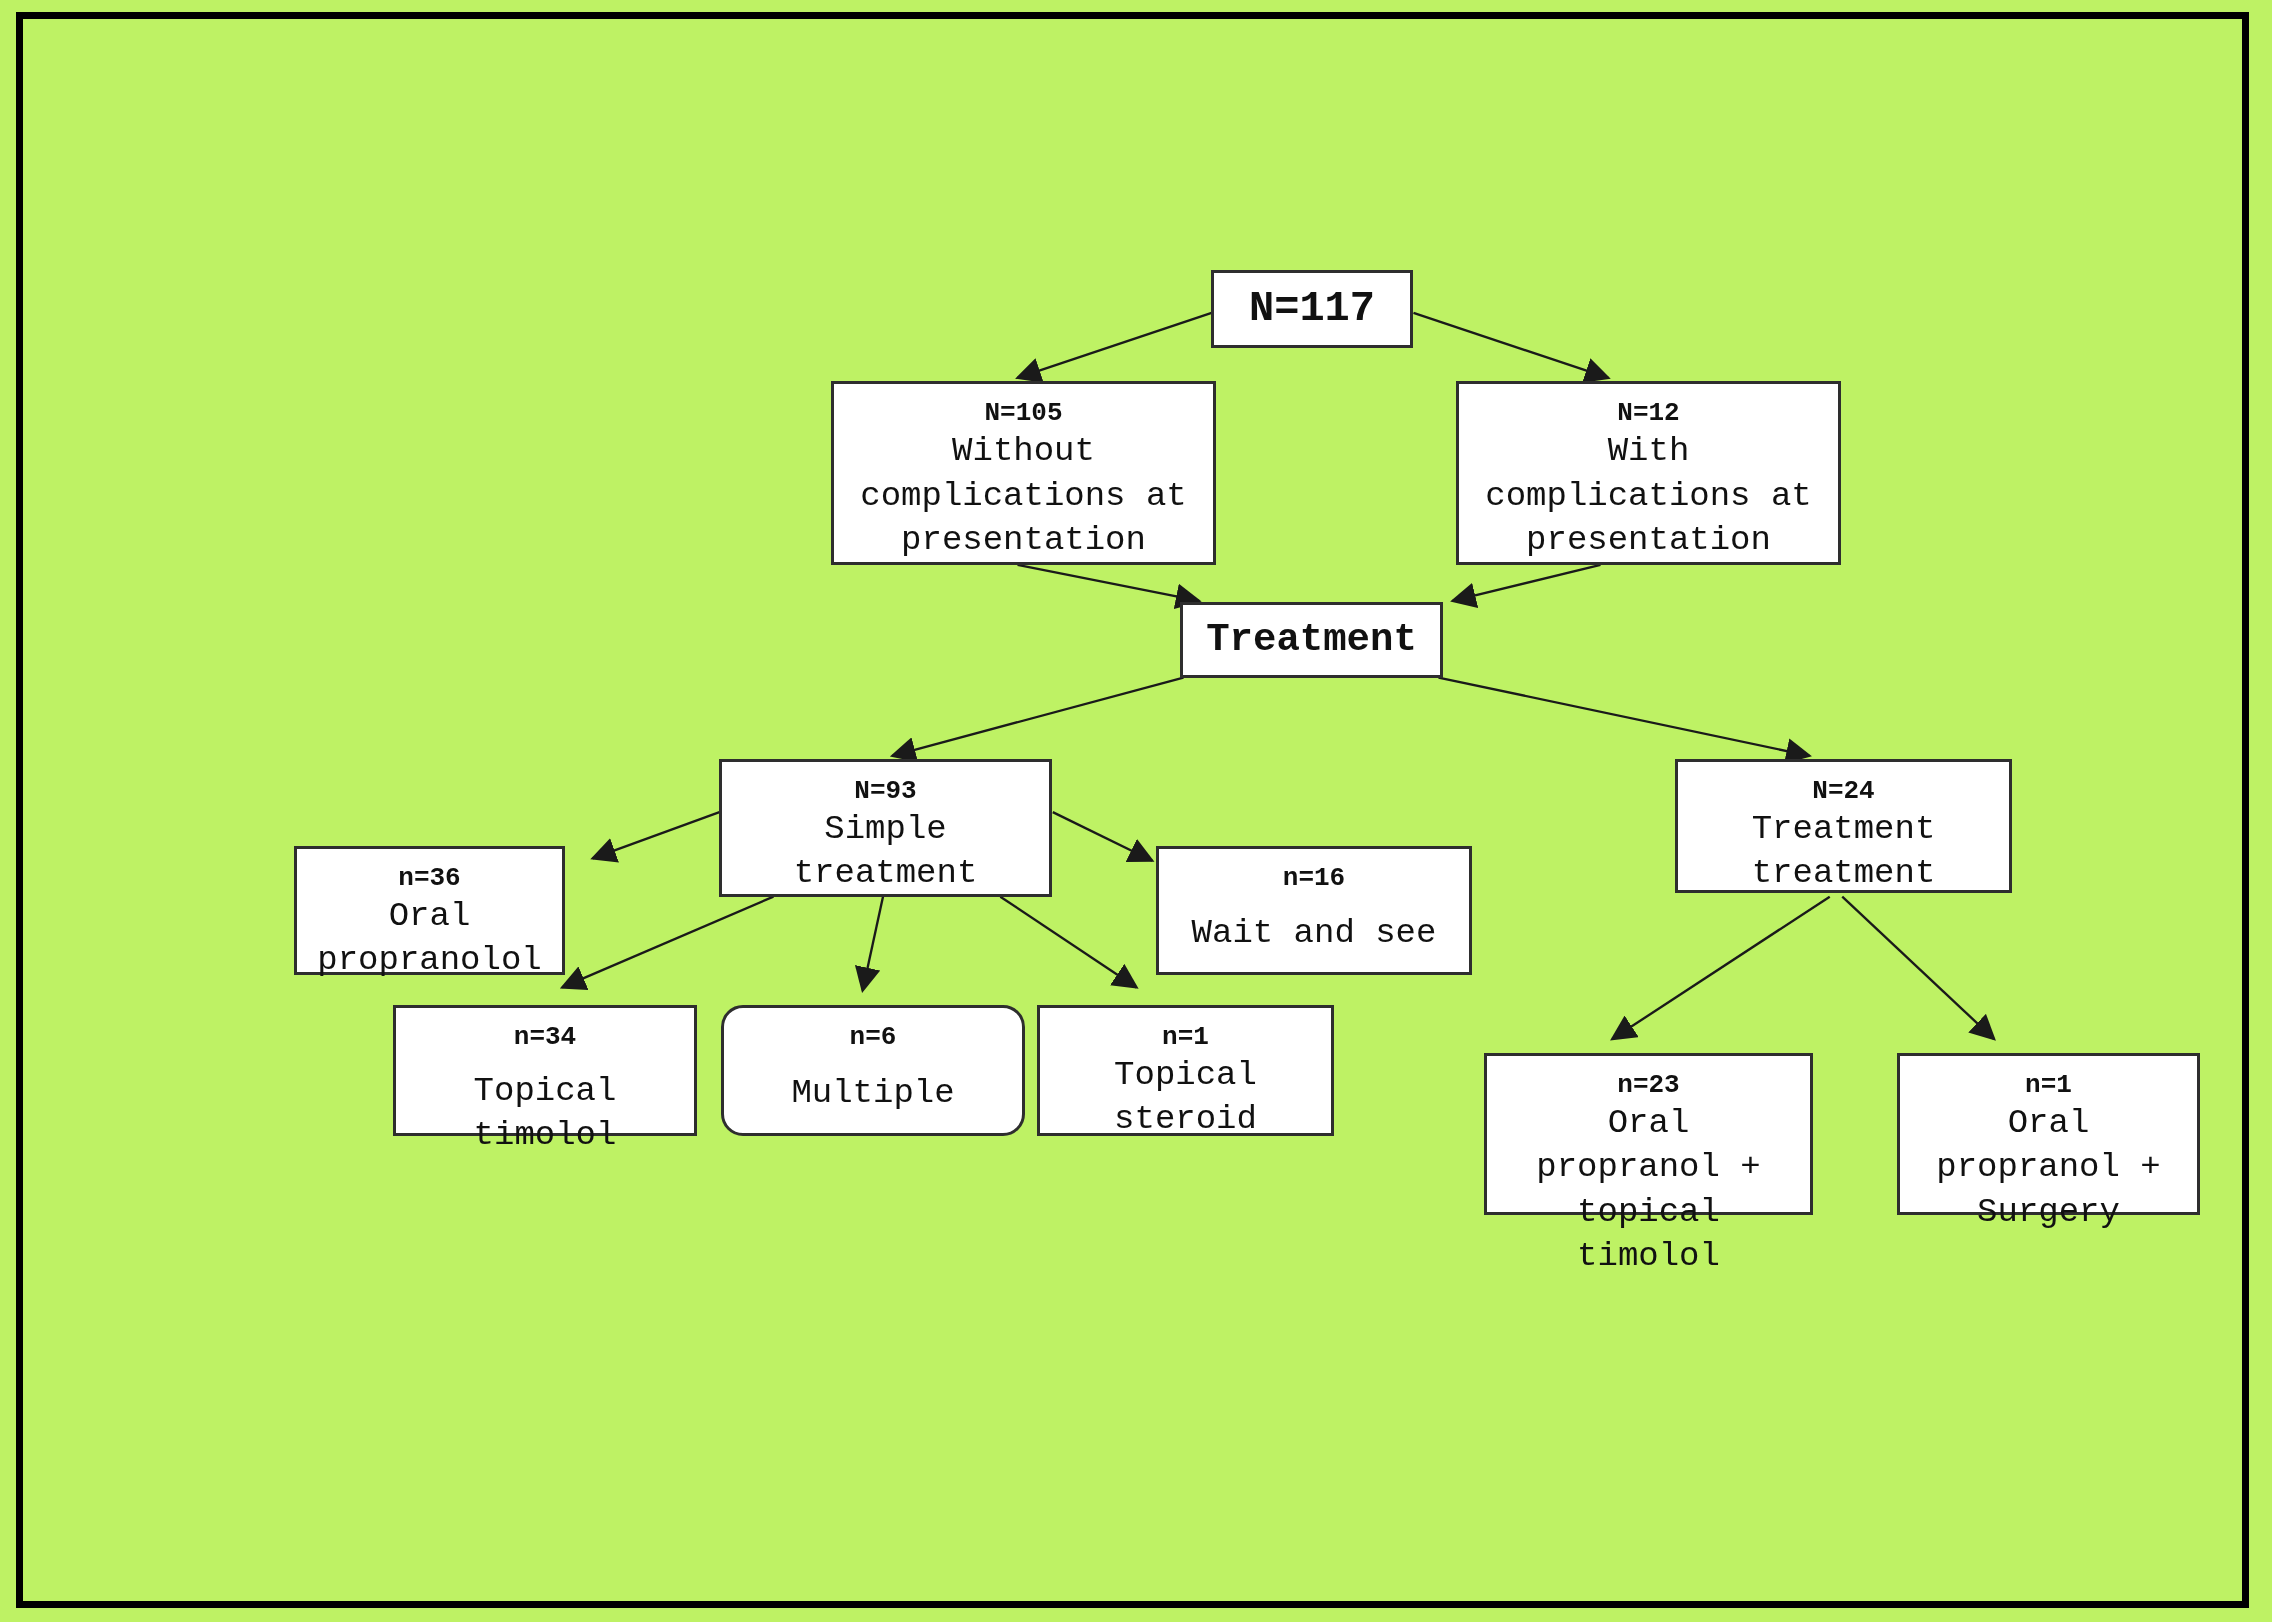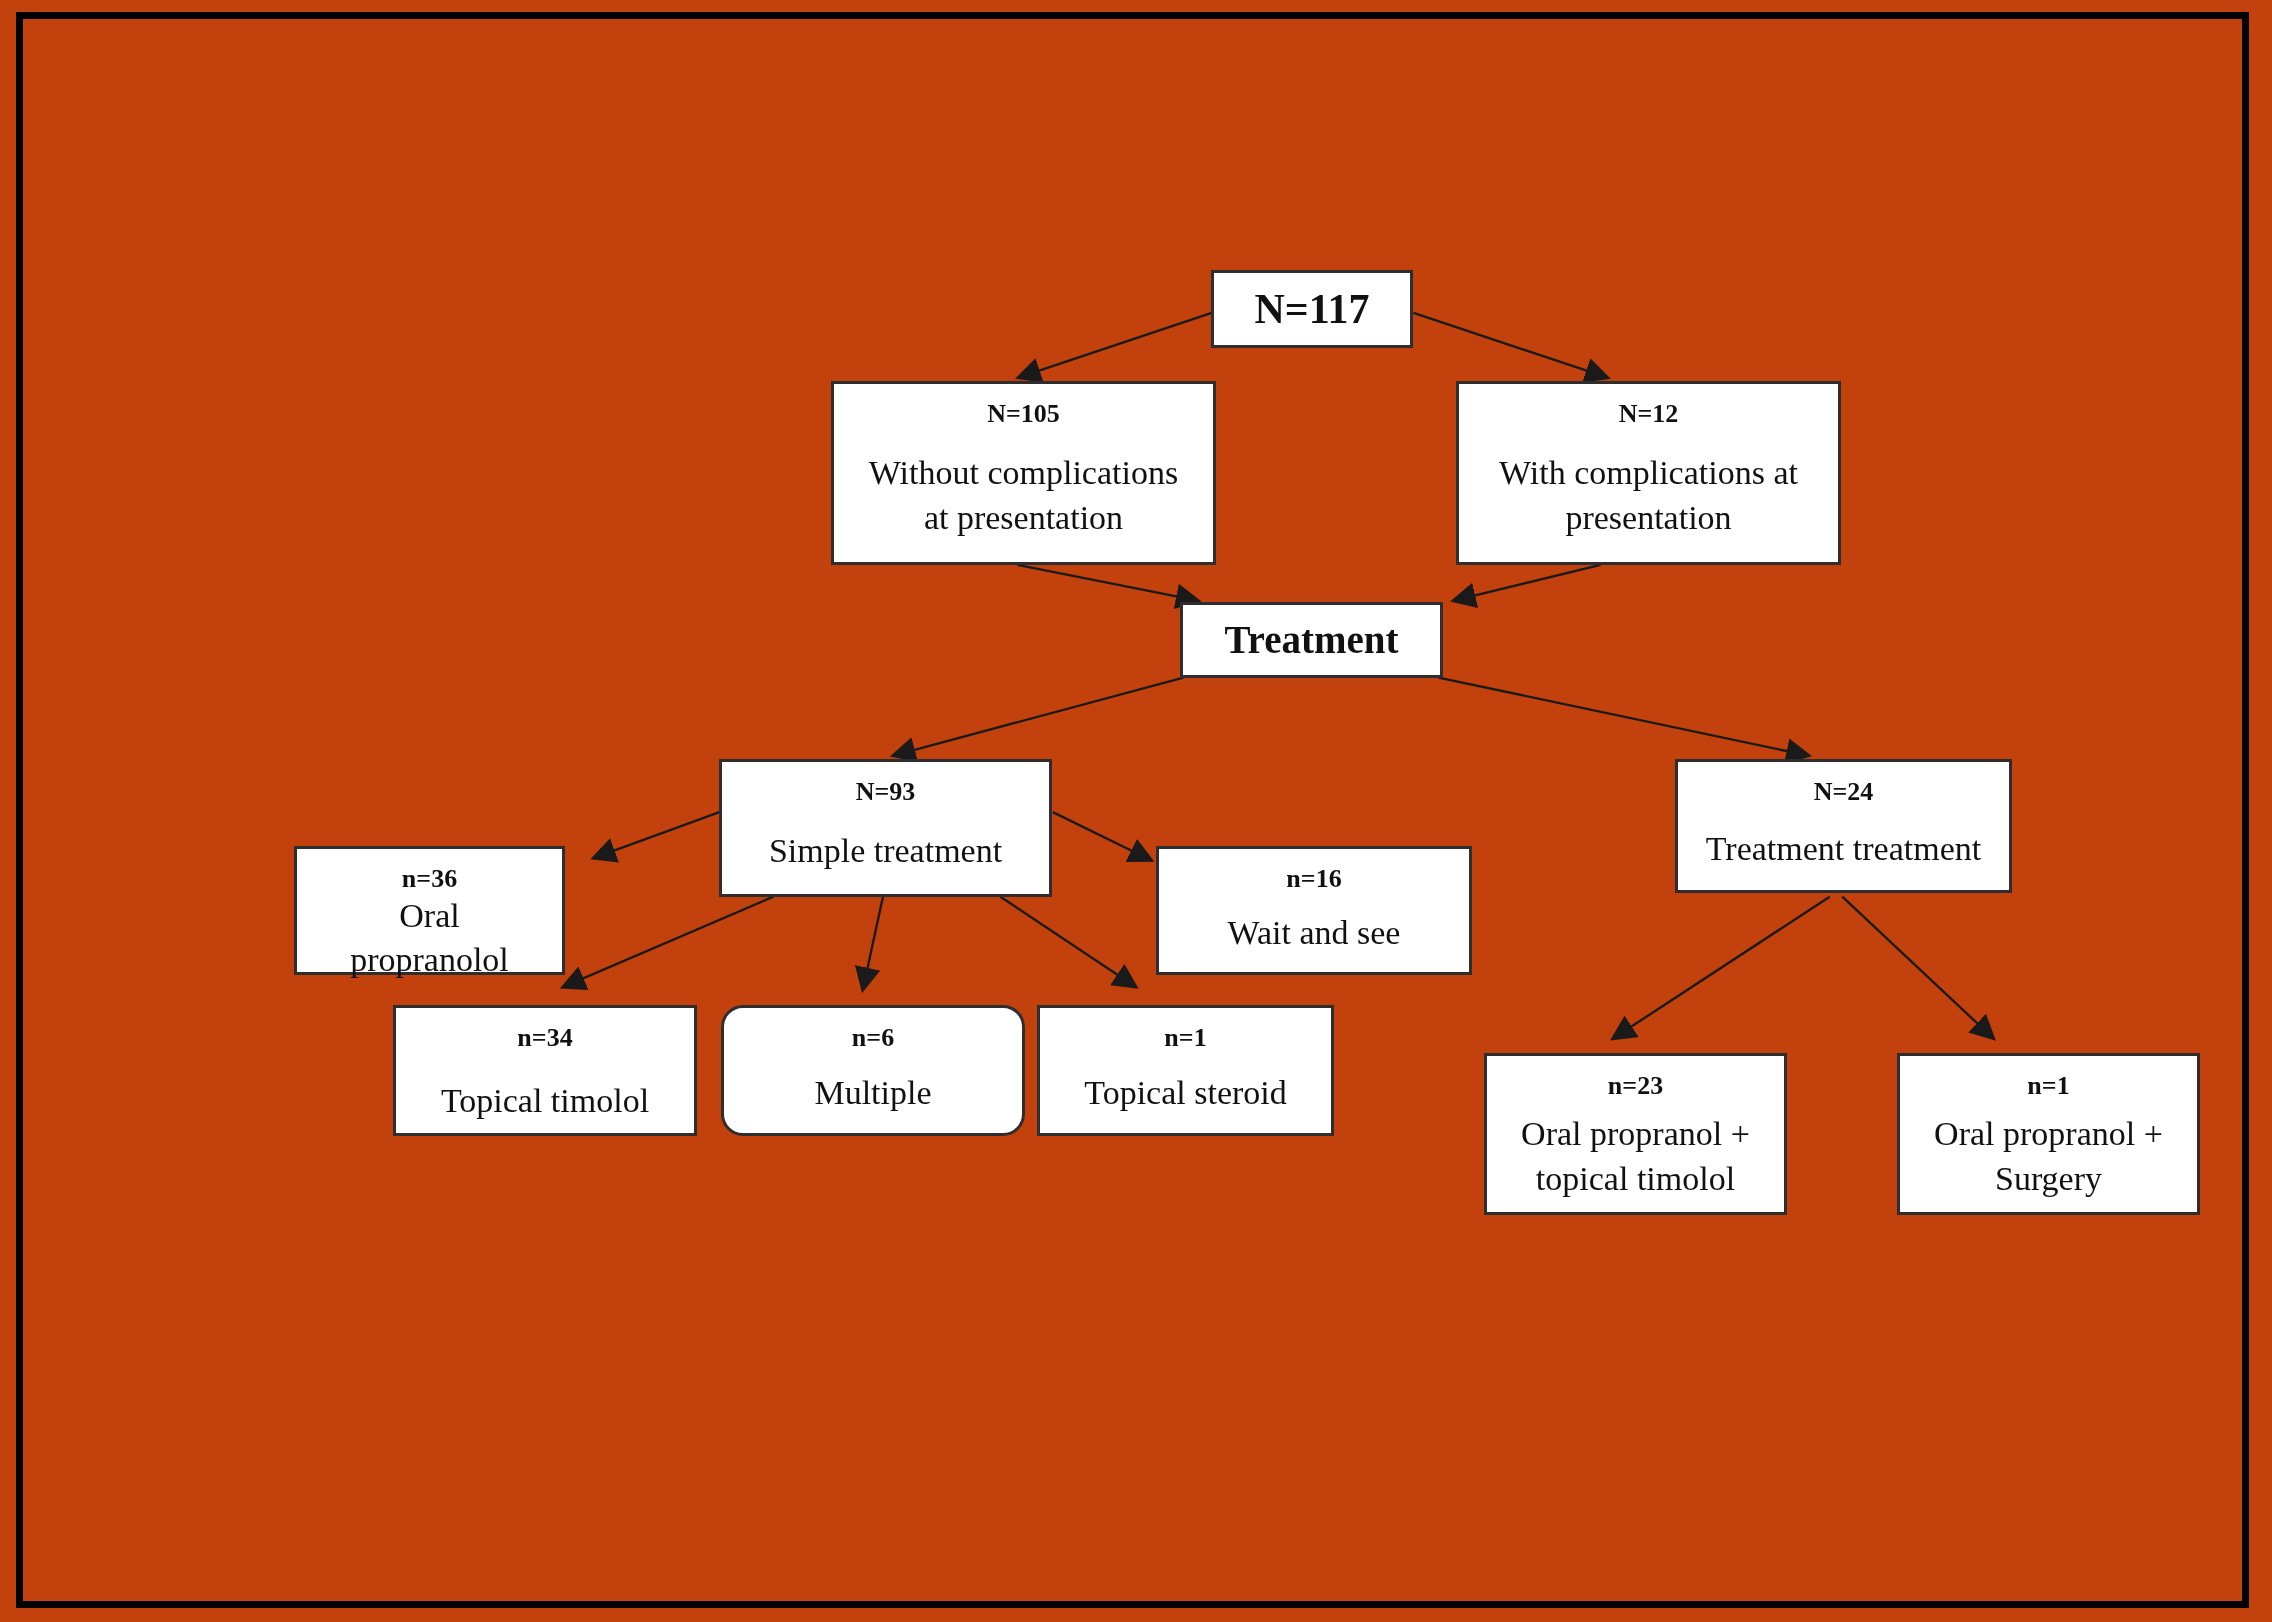--- a/index.html
+++ b/index.html
@@ -1,20 +1,20 @@
 <!DOCTYPE html>
 <html style="font-size:12.5px"><head>
 <meta charset="utf-8">
 <style>
   html,body { margin:0; padding:0; background:#ffffff; }
   .page {
     position:relative;
     width:2273px; height:1622px;
-    background:#c2410c;
-    font-family:Liberation Serif, serif;
+    background:#bef264;
+    font-family:Liberation Mono, monospace;
     color:#111111;
     overflow:hidden;
   }
   .outer-frame {
     position:absolute;
     left:15.7px; top:11.7px;
     width:2233px; height:1596px;
     border:7px solid #000000;
     box-sizing:border-box;
     pointer-events:none;
@@ -126,21 +126,21 @@
   <div class="node" style="left:721px; top:1005px; width:304px; height:131px;border-radius:22px;">
     <div class="count">n=6</div>
     <div class="label">Multiple</div>
   </div>
 
   <div class="node" style="left:1037px; top:1005px; width:297px; height:131px;">
     <div class="count">n=1</div>
     <div class="label">Topical steroid</div>
   </div>
 
-  <div class="node" style="left:1484px; top:1053px; width:303px; height:162px;">
+  <div class="node" style="left:1484px; top:1053px; width:329px; height:162px;">
     <div class="count">n=23</div>
     <div class="label">Oral propranol + topical timolol</div>
   </div>
 
   <div class="node" style="left:1897px; top:1053px; width:303px; height:162px;">
     <div class="count">n=1</div>
     <div class="label">Oral propranol + Surgery</div>
   </div>
 
   <div class="outer-frame"></div>

